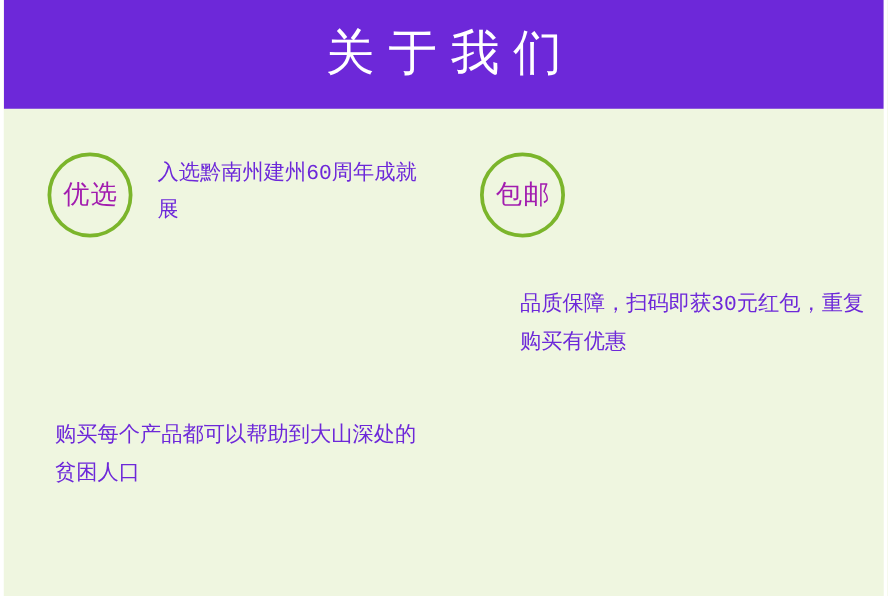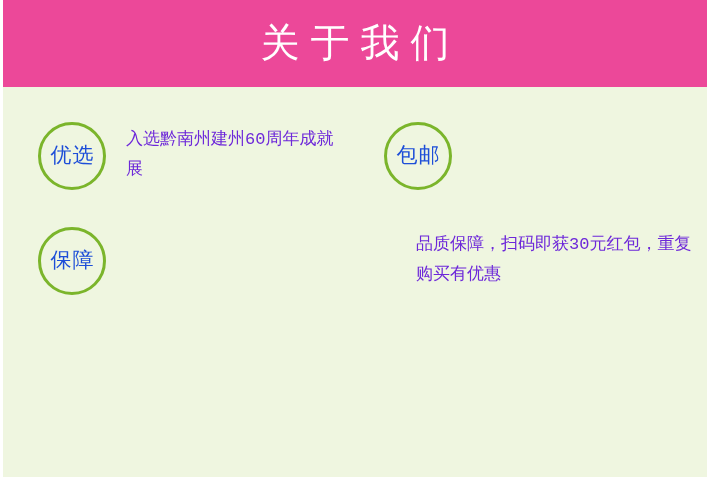--- a/index.html
+++ b/index.html
@@ -35,21 +35,21 @@
   }
   .rail-left  { left: 0; }
   .rail-right { right: 0; }
 
   .header {
     position: absolute;
     top: 0;
     left: 3px;
     width: 704px;
     height: 87px;
-    background: #ec4899;
+    background: #6d28d9;
     display: flex;
     align-items: center;
     justify-content: center;
     box-sizing: border-box;
   }
 
   .header-title {
     color: #ffffff;
     font-size: 39px;
     line-height: 1;
@@ -93,21 +93,21 @@
     margin-top: 13px;
     border: 3px solid #7bb52b;
     border-radius: 50%;
     box-sizing: border-box;
     display: flex;
     align-items: center;
     justify-content: center;
   }
 
   .badge-label {
-    color: #1d4ed8;
+    color: #a21caf;
     font-size: 21px;
     line-height: 1;
     letter-spacing: 1px;
     text-indent: 1px;
     white-space: nowrap;
     padding-bottom: 1px;
   }
 
   .feature-text {
     flex: 1 1 auto;
@@ -145,27 +145,25 @@
       <div class="feature-text">入选黔南州建州60周年成就展</div>
     </div>
 
     <div class="feature col-right">
       <div class="badge">
         <span class="badge-label">包邮</span>
       </div>
     </div>
 
     <div class="feature col-left">
-      <div class="badge">
-        <span class="badge-label">保障</span>
-      </div>
     </div>
 
 
     <div class="feature col-left">
       <div class="feature-text">品质保障，扫码即获30元红包，重复购买有优惠</div>
     </div>
 
     <div class="feature col-right">
+      <div class="feature-text">购买每个产品都可以帮助到大山深处的贫困人口</div>
     </div>
 
   </div>
 </div>
 
 </body></html>

